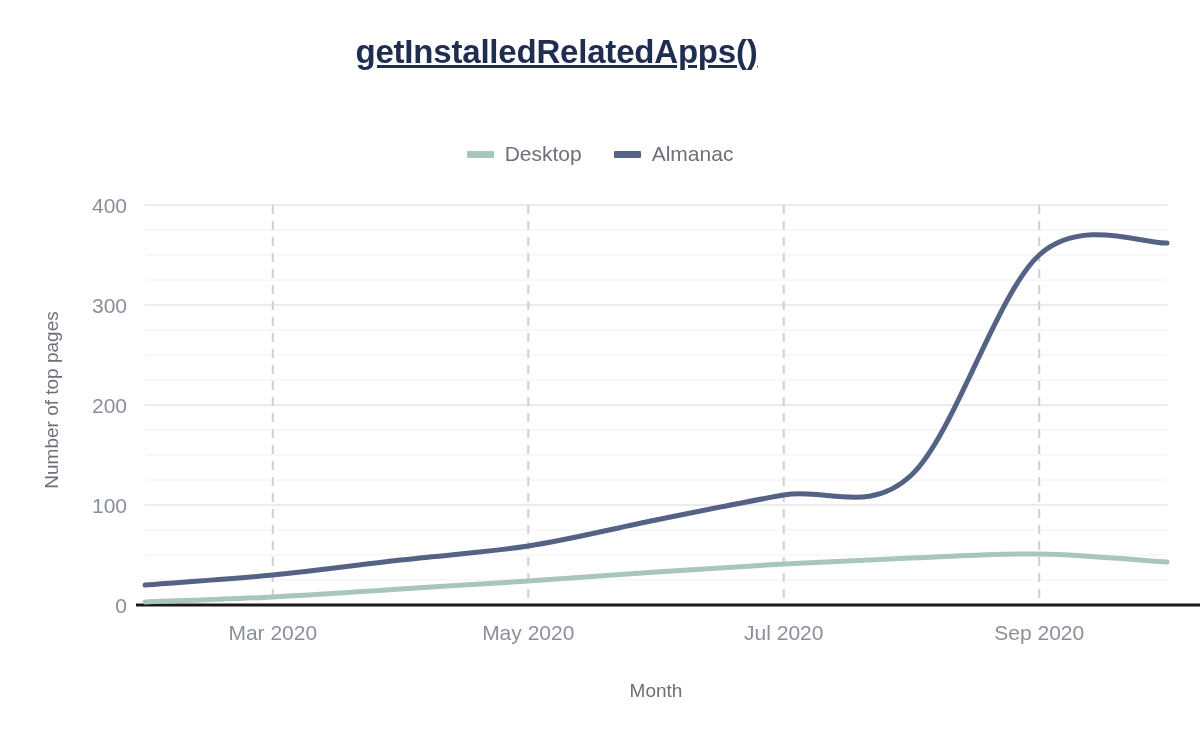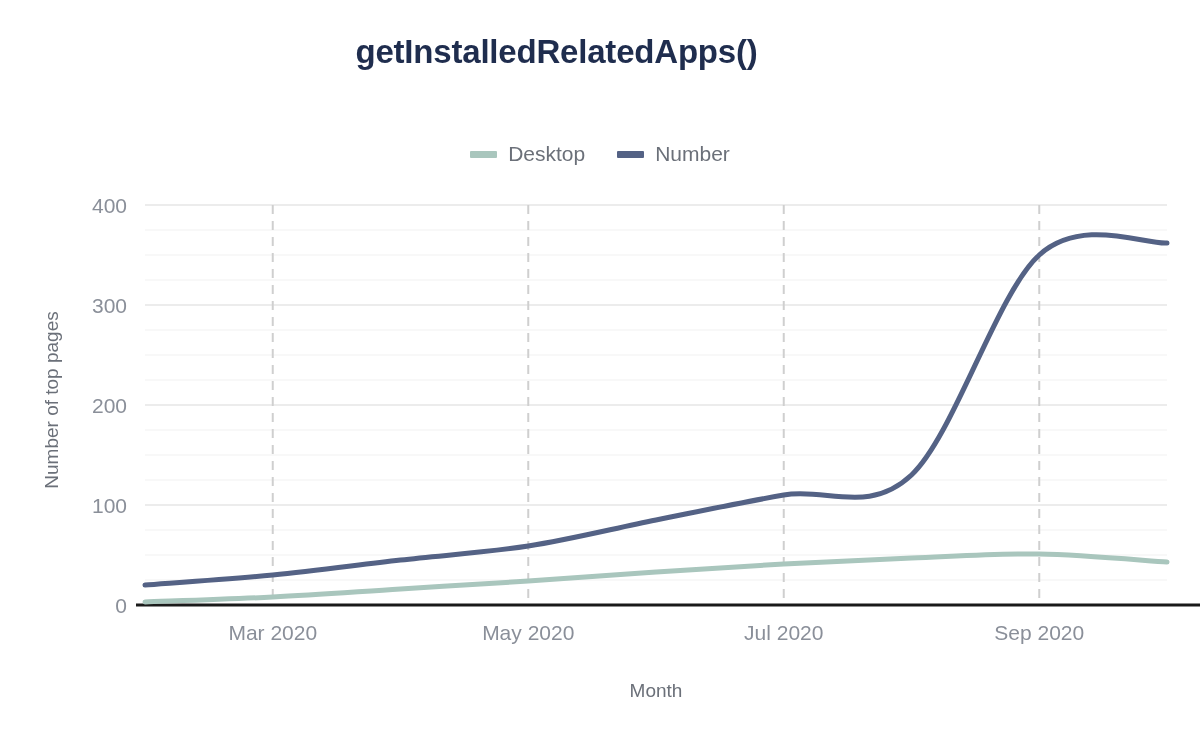--- a/index.html
+++ b/index.html
@@ -24,20 +24,21 @@
   .chart-title {
     position: absolute;
     left: 0; top: 33px;
     width: 1113px;
     text-align: center;
     font-size: 33px;
     font-weight: bold;
     color: #1f2d4e;
     letter-spacing: -0.2px;
     white-space: nowrap;
+    text-decoration: underline;
   }
   .chart-subtitle {
     position: absolute;
     left: 0; top: 90px;
     width: 1200px;
     text-align: center;
     font-size: 22px;
     font-weight: normal;
     color: #8a8f99;
     white-space: nowrap;
@@ -89,21 +90,21 @@
 
   <div class="chart-title">getInstalledRelatedApps()</div>
 
   <div class="legend">
     <div class="legend-entry">
       <span class="legend-swatch" id="sw-desktop" style="background: rgb(169, 198, 189);"></span>
       <span class="legend-label">Desktop</span>
     </div>
     <div class="legend-entry">
       <span class="legend-swatch" id="sw-mobile" style="background: rgb(84, 98, 133);"></span>
-      <span class="legend-label">Number</span>
+      <span class="legend-label">Almanac</span>
     </div>
   </div>
 
   <svg class="plot-svg" width="1200" height="742">
     <g id="grid-minor">
         <line x1="145" y1="580" x2="1167" y2="580" stroke="#f6f6f6" stroke-width="1.6"></line>
         <line x1="145" y1="555" x2="1167" y2="555" stroke="#f6f6f6" stroke-width="1.6"></line>
         <line x1="145" y1="530" x2="1167" y2="530" stroke="#f6f6f6" stroke-width="1.6"></line>
         <line x1="145" y1="480" x2="1167" y2="480" stroke="#f6f6f6" stroke-width="1.6"></line>
         <line x1="145" y1="455" x2="1167" y2="455" stroke="#f6f6f6" stroke-width="1.6"></line>

